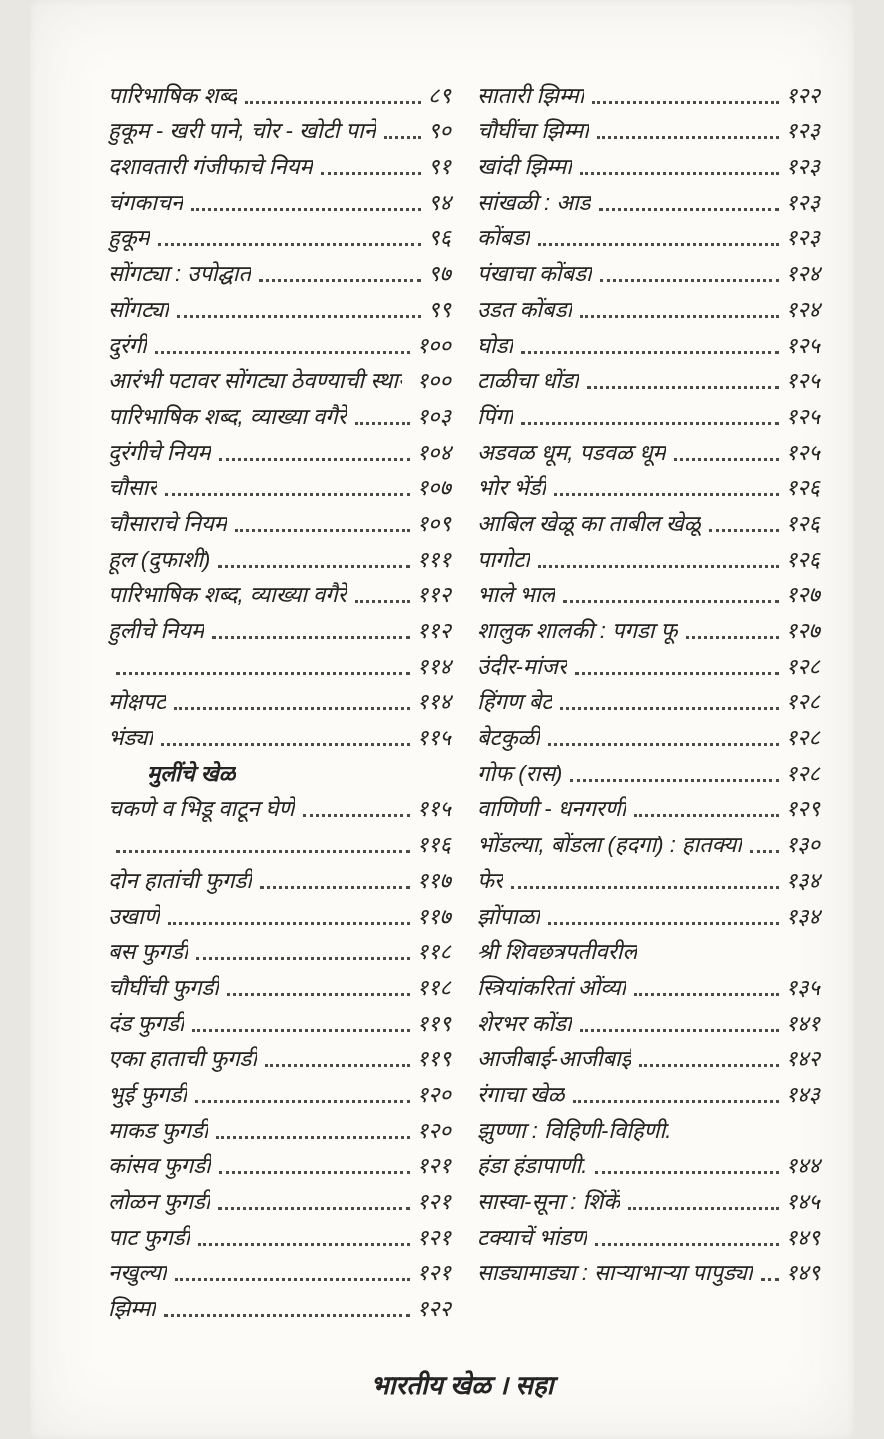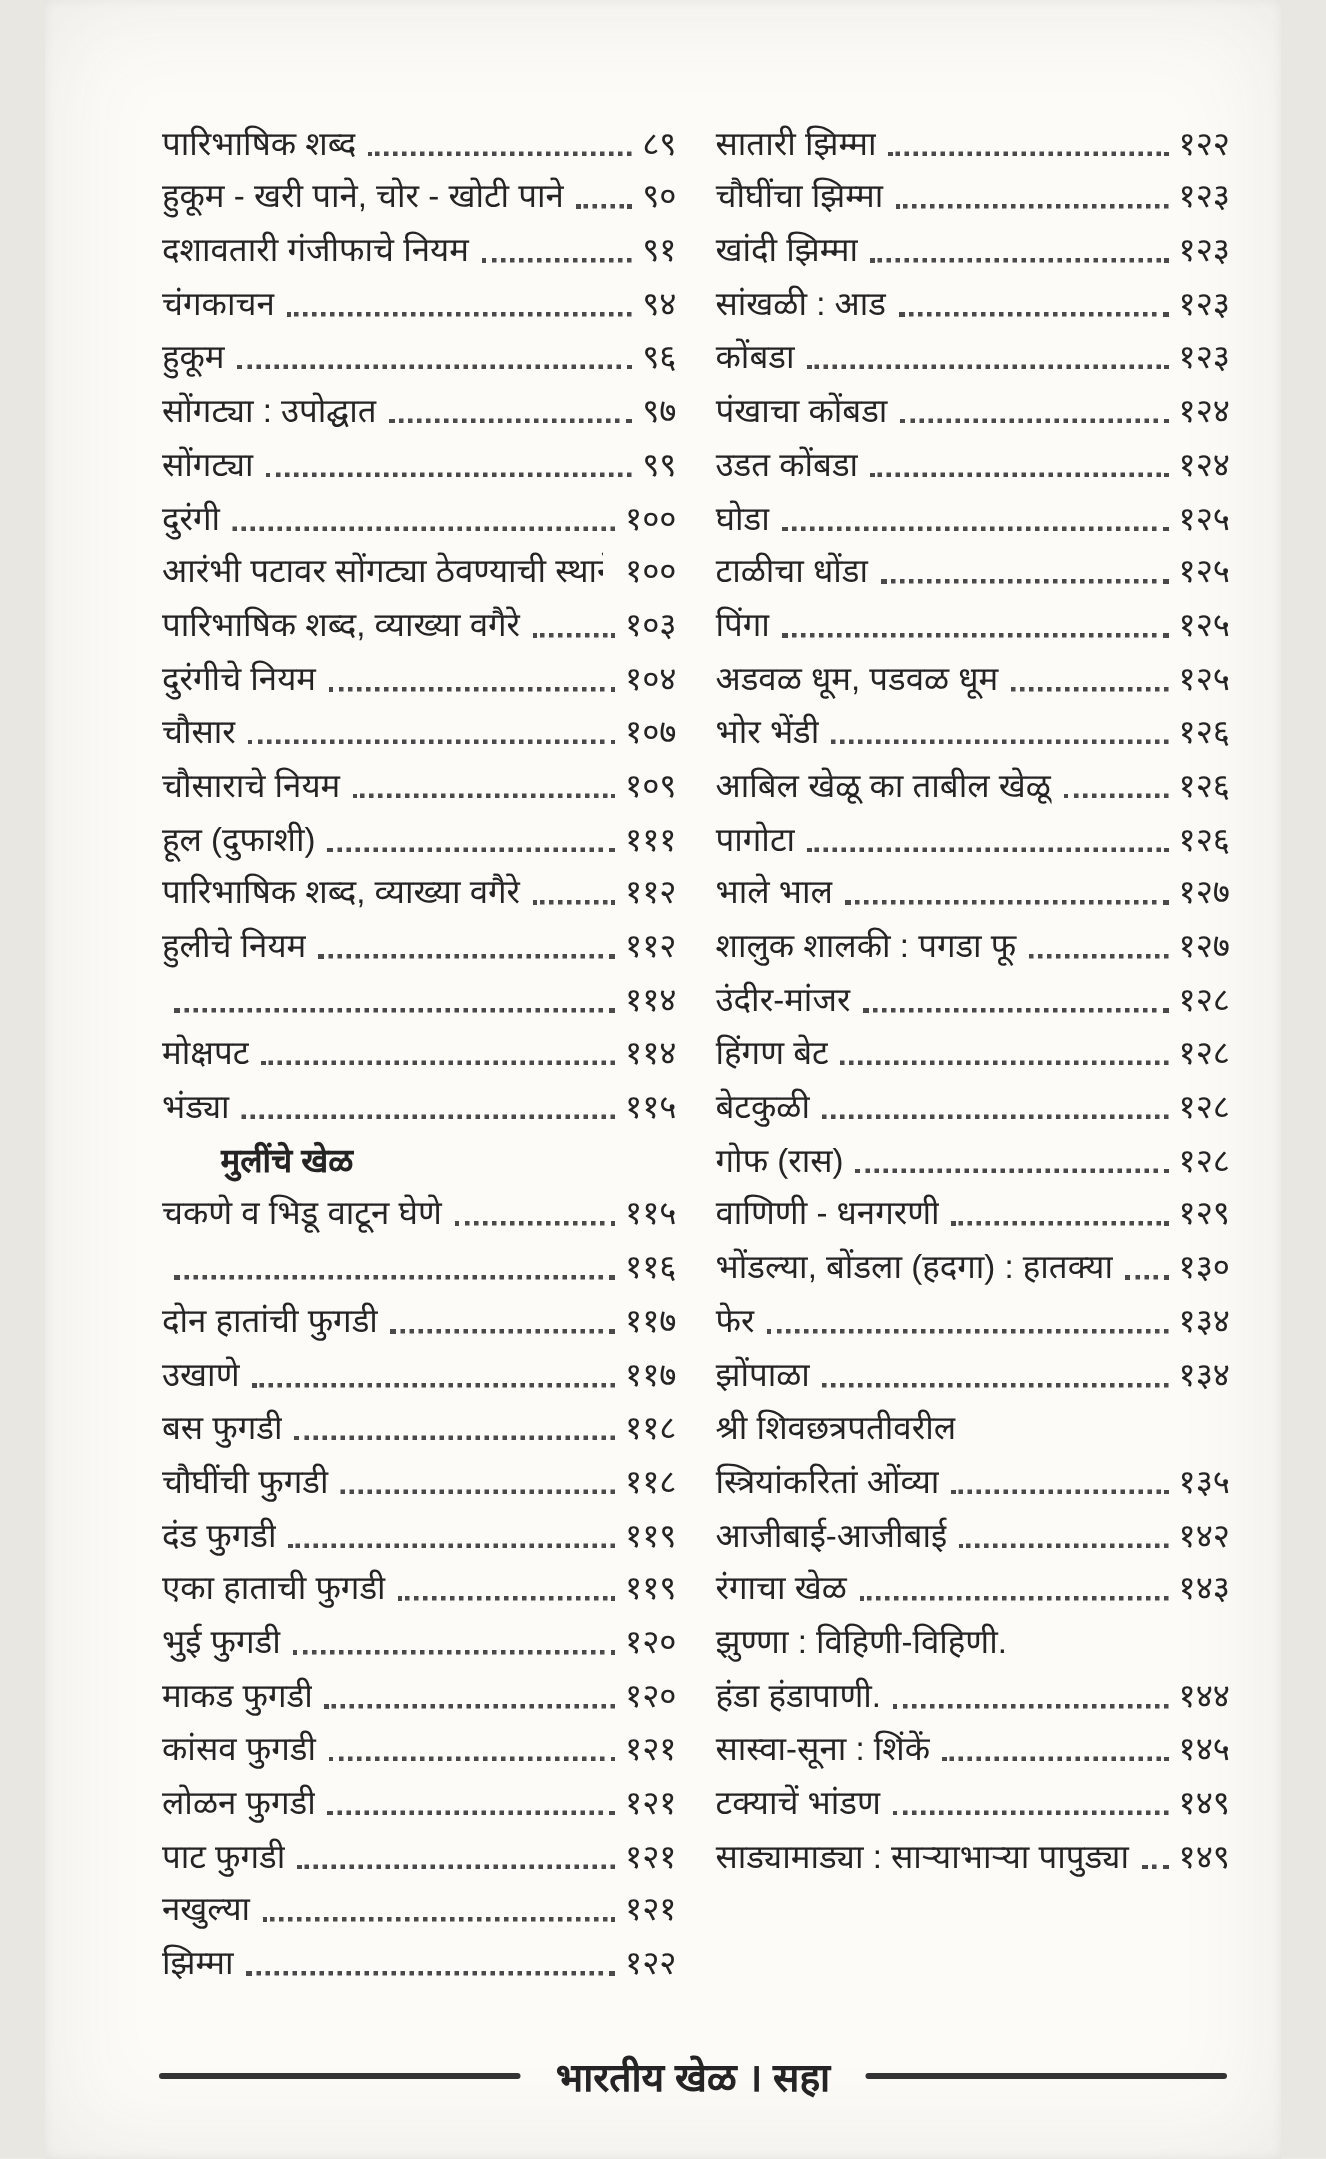--- a/index.html
+++ b/index.html
@@ -7,20 +7,21 @@
   .page {
     position: relative;
     width: 824px;
     height: 1439px;
     margin: 0 auto;
     background: #fcfbf8;
     color: #242424;
     font-family: "Liberation Sans", "DejaVu Sans", sans-serif;
     box-shadow: inset 0 0 70px rgba(90,82,66,0.10), inset 0 0 8px rgba(0,0,0,0.05);
     overflow: hidden;
+    font-style: italic;
   }
   .columns {
     position: absolute;
     top: 76px;
     left: 78px;
     right: 34px;
     display: flex;
     gap: 26px;
   }
   .col {
@@ -48,20 +49,21 @@
   .footer {
     position: absolute;
     left: 76px;
     right: 36px;
     top: 1366px;
     display: flex;
     align-items: center;
     font-size: 26px;
     font-weight: 600;
     color: #242424;
+    flex-direction: column;
   }
   .footer .rule {
     flex: 1 1 0;
     height: 4px;
     background: #333;
     border-radius: 2px;
   }
   .footer .footer-text {
     padding: 0 24px;
     white-space: nowrap;
@@ -366,20 +368,25 @@
           <span class="leader"></span>
           <span class="num">१३४</span>
         </div>
         <div class="row">
           <span class="title">श्री शिवछत्रपतीवरील</span>
         </div>
         <div class="row">
           <span class="title">स्त्रियांकरितां ओंव्या</span>
           <span class="leader"></span>
           <span class="num">१३५</span>
+        </div>
+        <div class="row">
+          <span class="title">शेरभर कोंडा</span>
+          <span class="leader"></span>
+          <span class="num">१४१</span>
         </div>
         <div class="row">
           <span class="title">आजीबाई-आजीबाई</span>
           <span class="leader"></span>
           <span class="num">१४२</span>
         </div>
         <div class="row">
           <span class="title">रंगाचा खेळ</span>
           <span class="leader"></span>
           <span class="num">१४३</span>

